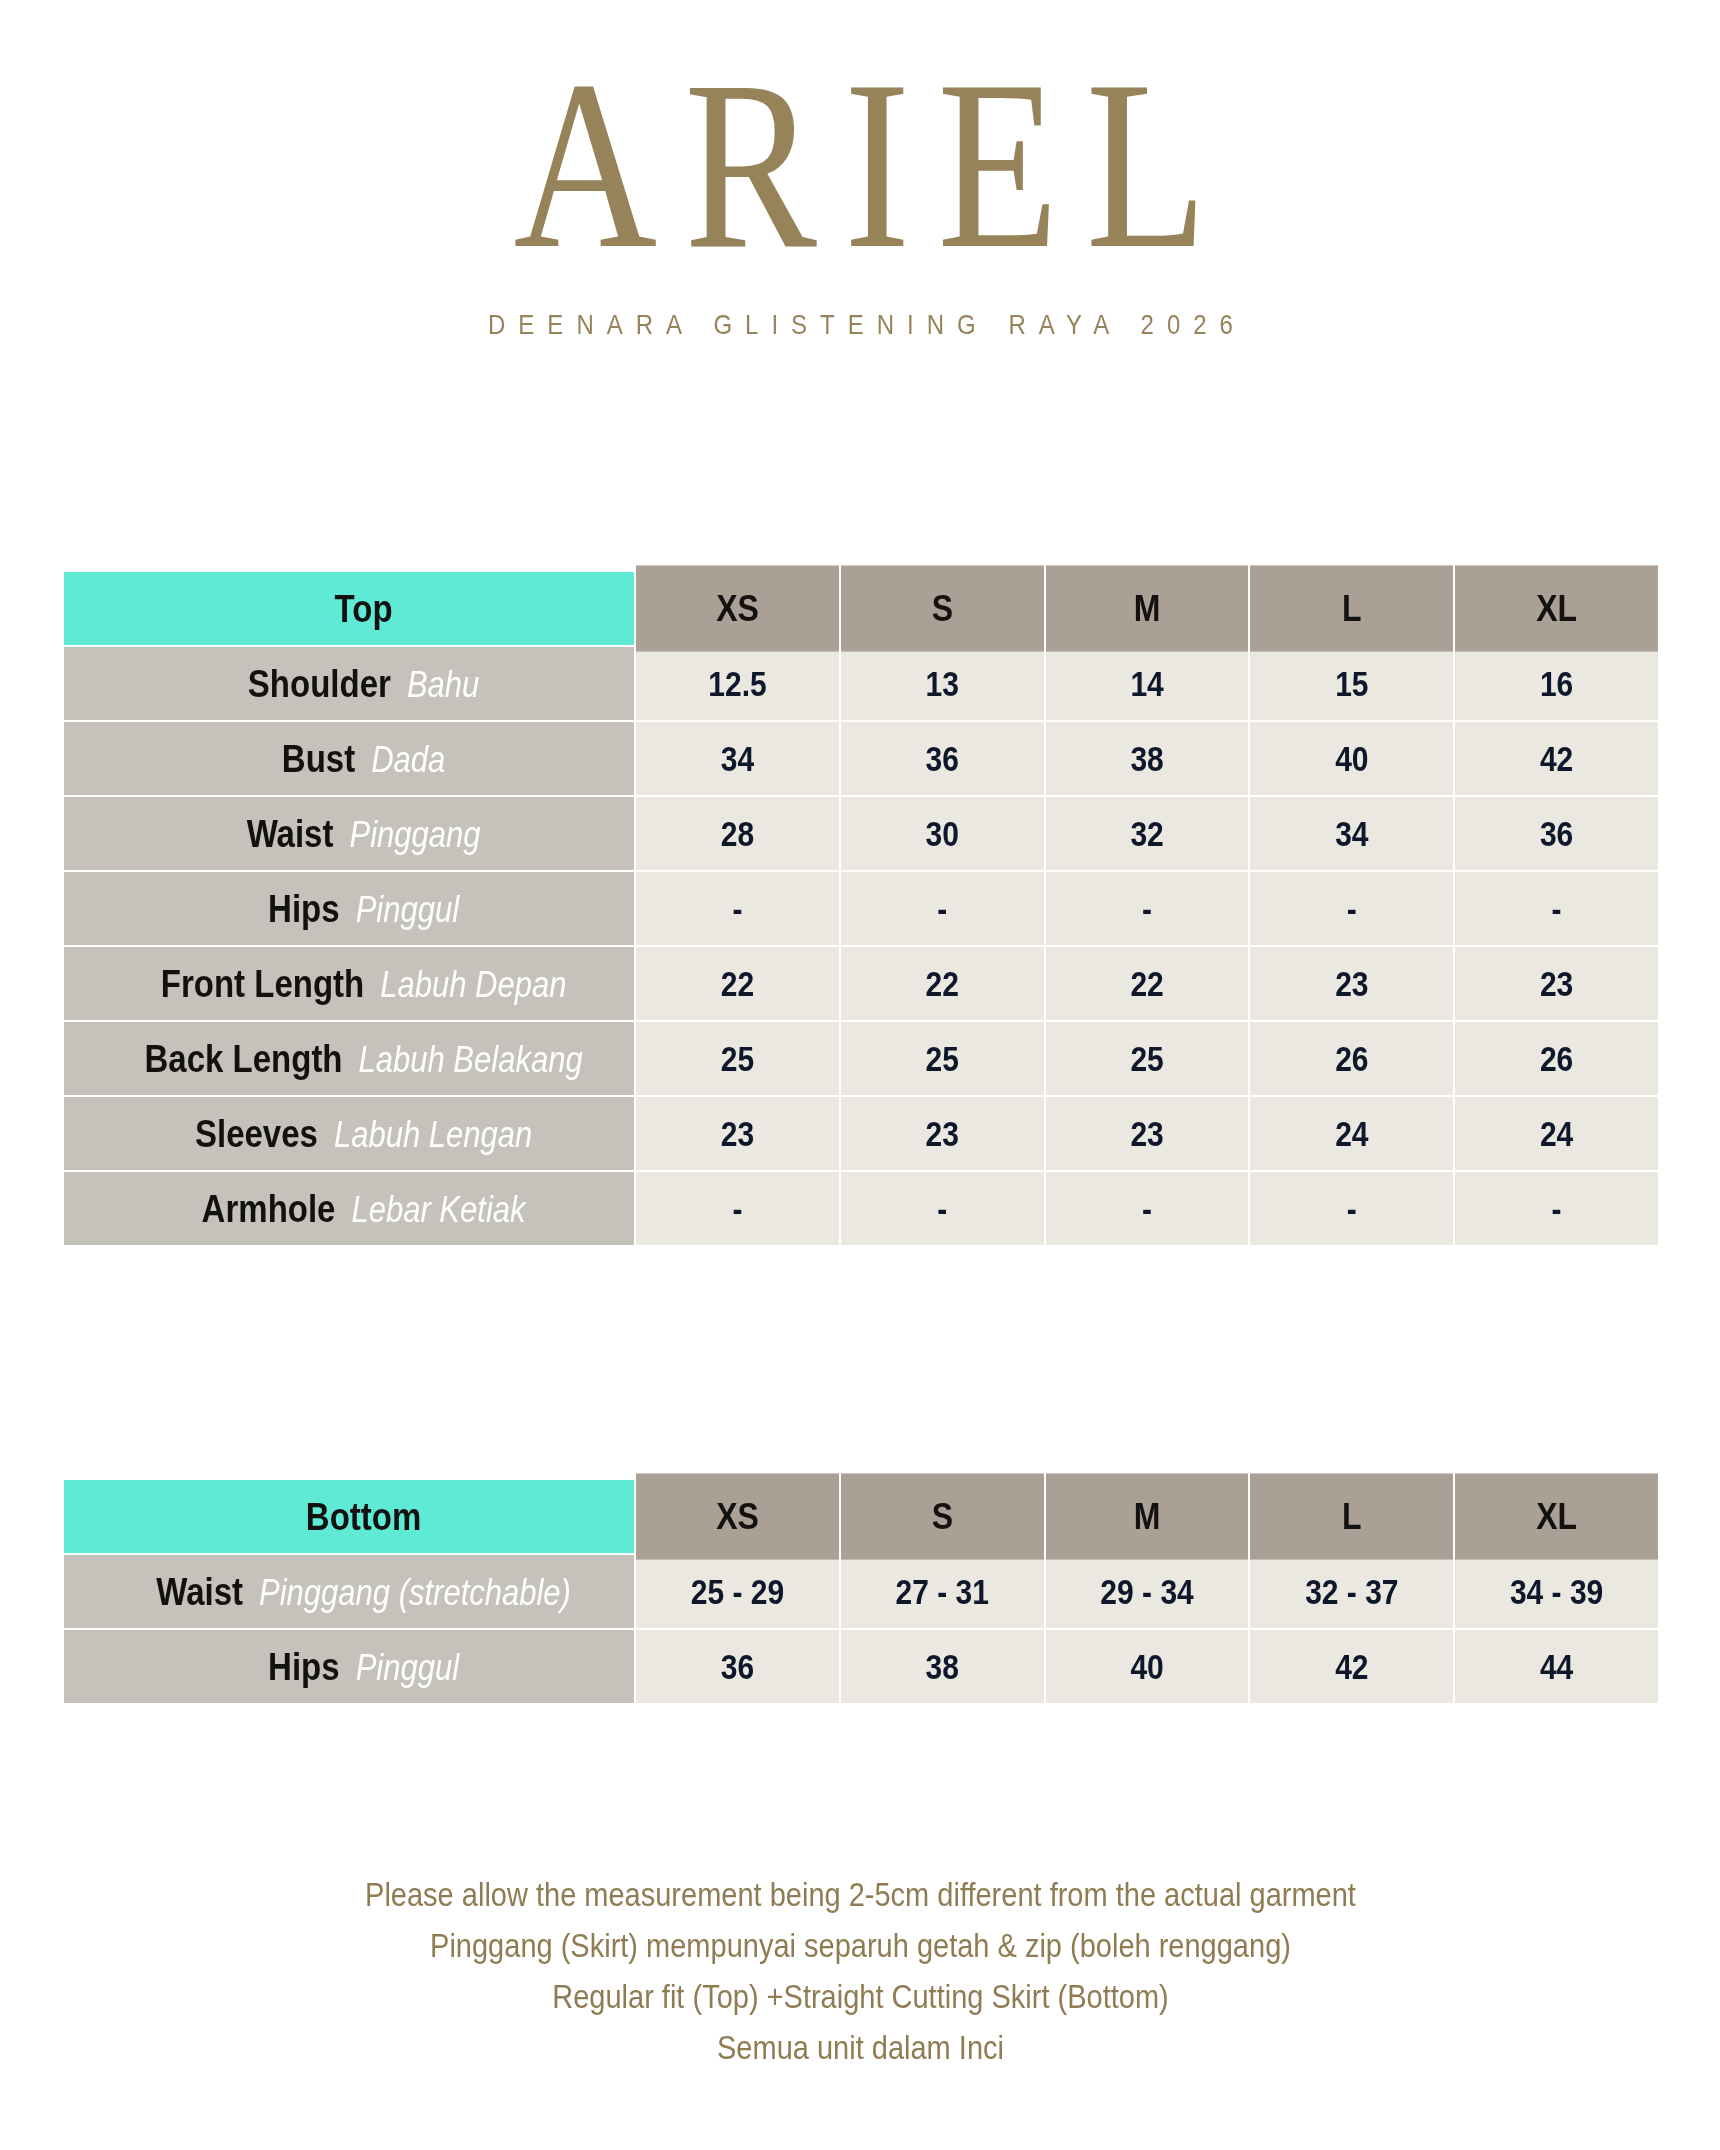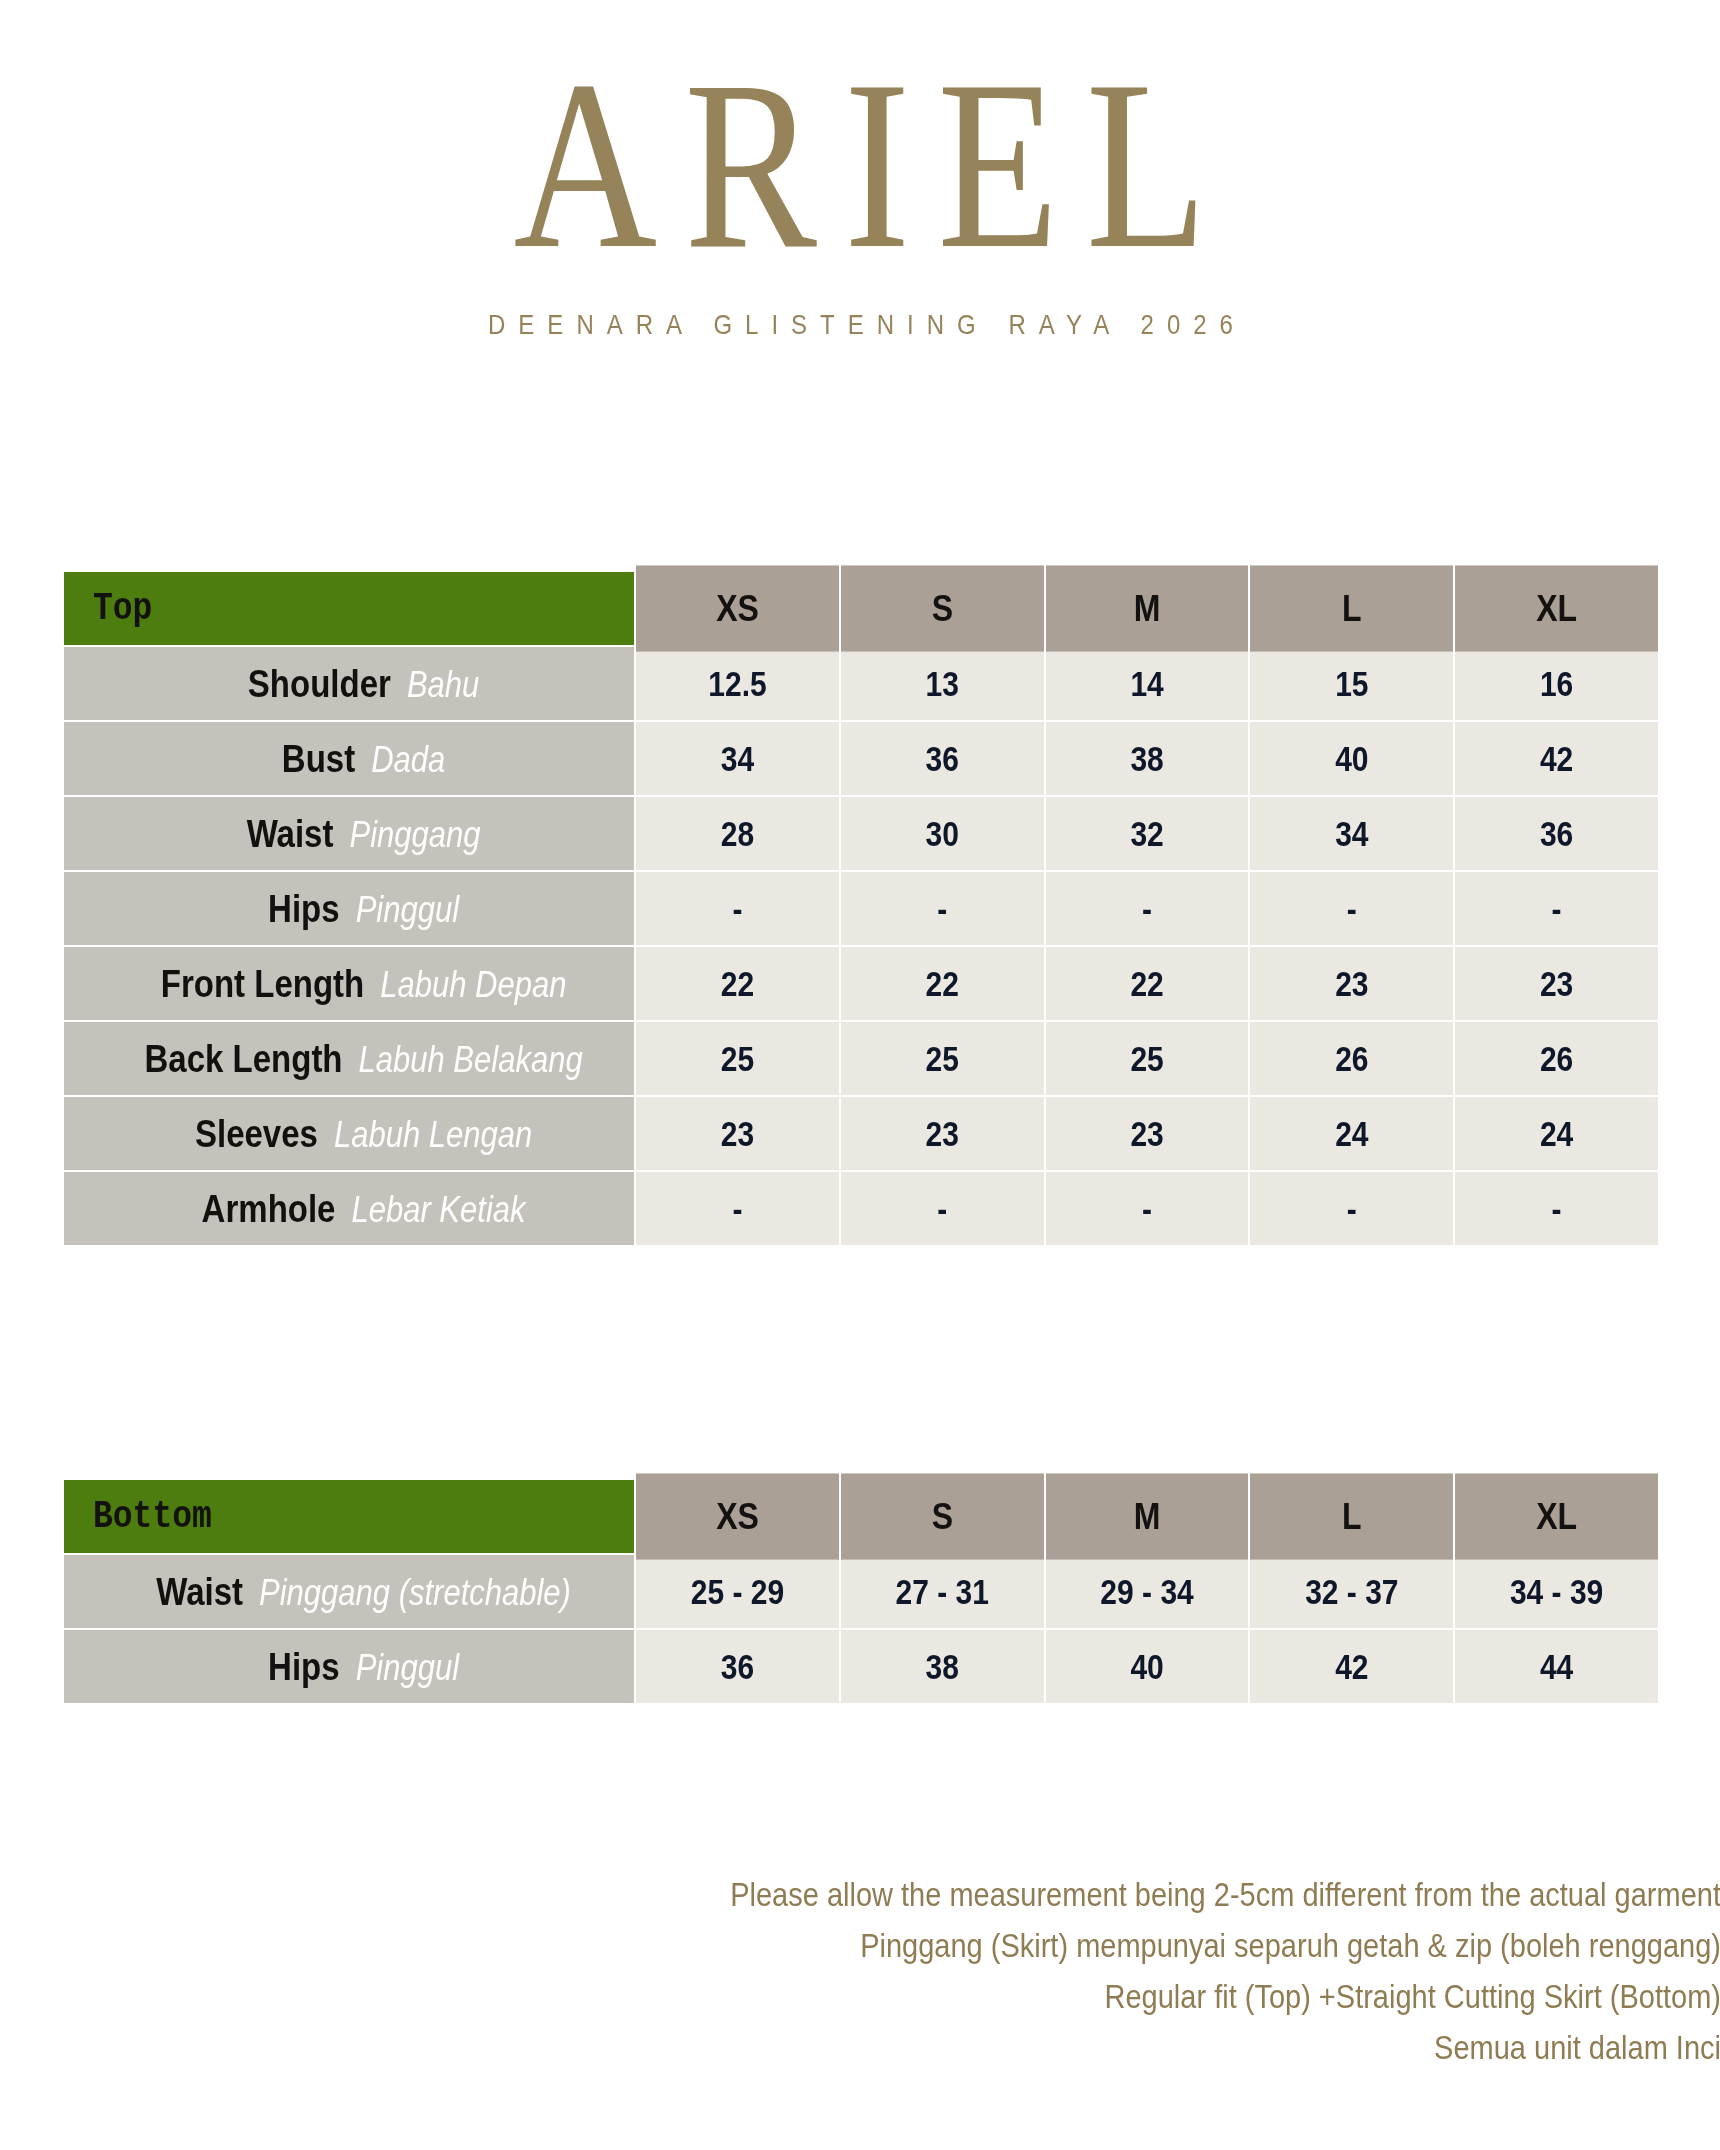--- a/index.html
+++ b/index.html
@@ -79,29 +79,29 @@
     height: 73px;
     color: #141210;
     font-weight: 700;
     font-size: 32px;
     text-align: center;
     vertical-align: middle;
     font-family: "Liberation Sans", sans-serif;
     transform: scaleY(1.18);
   }
   .hdr-label {
-    background: #4d7c0f;
+    background: #5eead4;
     height: 73px;
     color: #141210;
     font-weight: 700;
     font-size: 33px;
-    text-align: left;
+    text-align: center;
     padding-left: 29px !important;
     vertical-align: middle;
-    font-family: Liberation Mono, monospace;
+    font-family: Liberation Sans, sans-serif;
   }
   .hdr-label span.en { transform: scaleY(1.18); display: inline-block; }
 
   
   .lbl-cell {
     background: #c5c2bb;
     height: 73px;
     text-align: center;
     padding-left: 29px !important;
     vertical-align: middle;
@@ -143,21 +143,21 @@
     display: inline-block;
     transform: scaleY(1.16);
   }
 
   
   .notes {
     position: absolute;
     left: 0;
     top: 1870px;
     width: 1721px;
-    text-align: right;
+    text-align: center;
   }
   .note-line {
     color: #8f7c52;
     font-size: 29px;
     line-height: 51px;
     font-family: "Liberation Sans", sans-serif;
     font-weight: 400;
     transform: scaleY(1.12);
   }
 </style>

